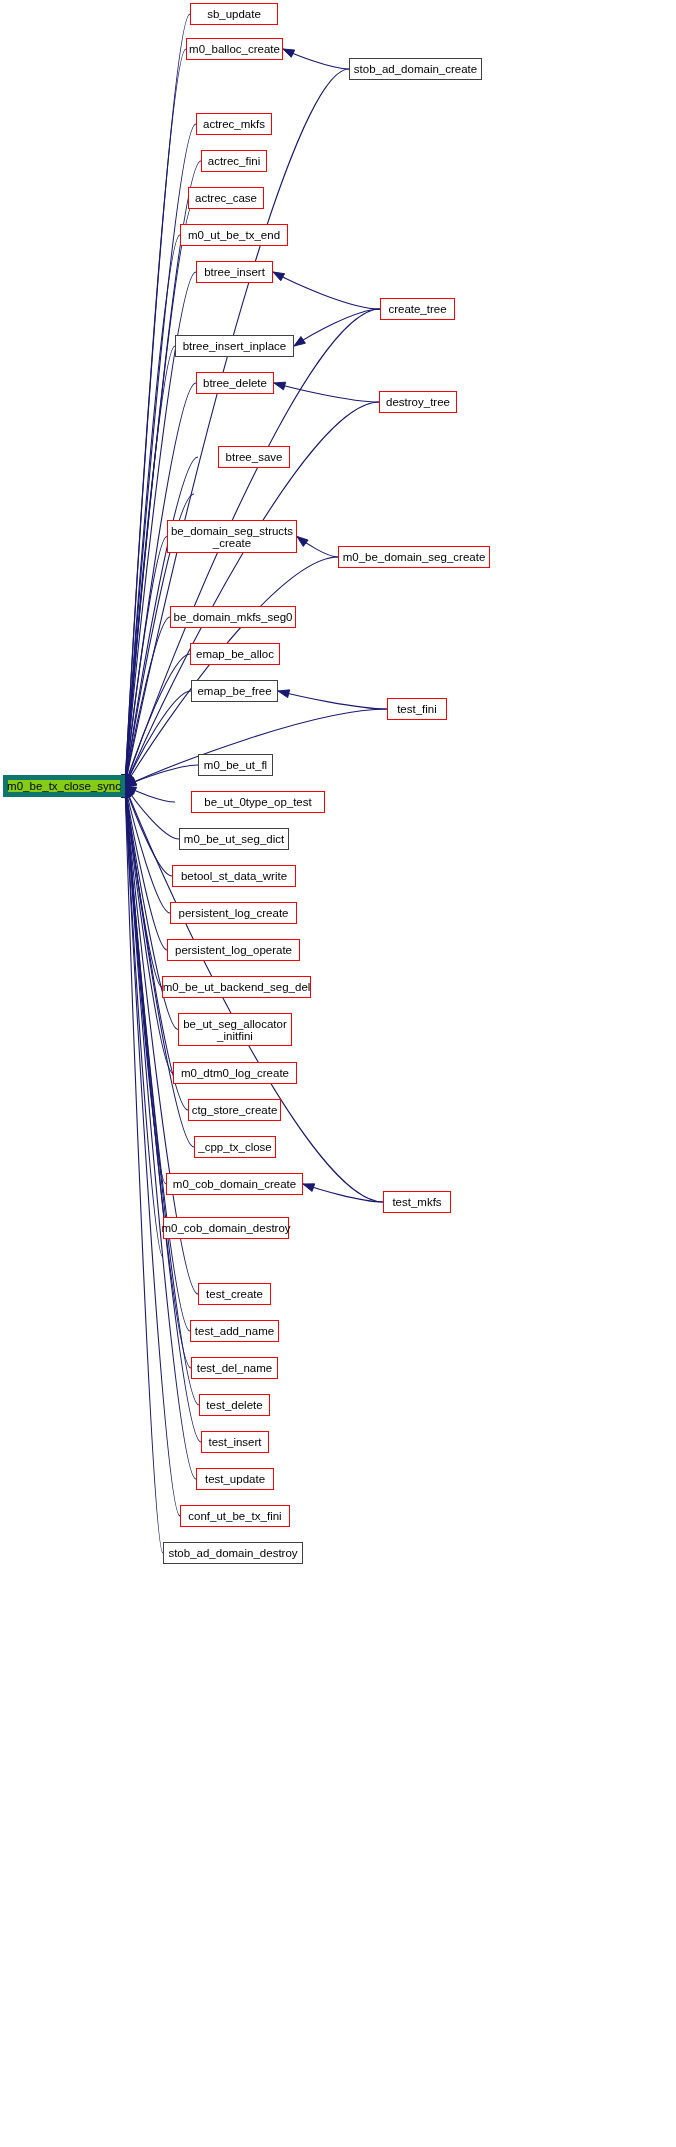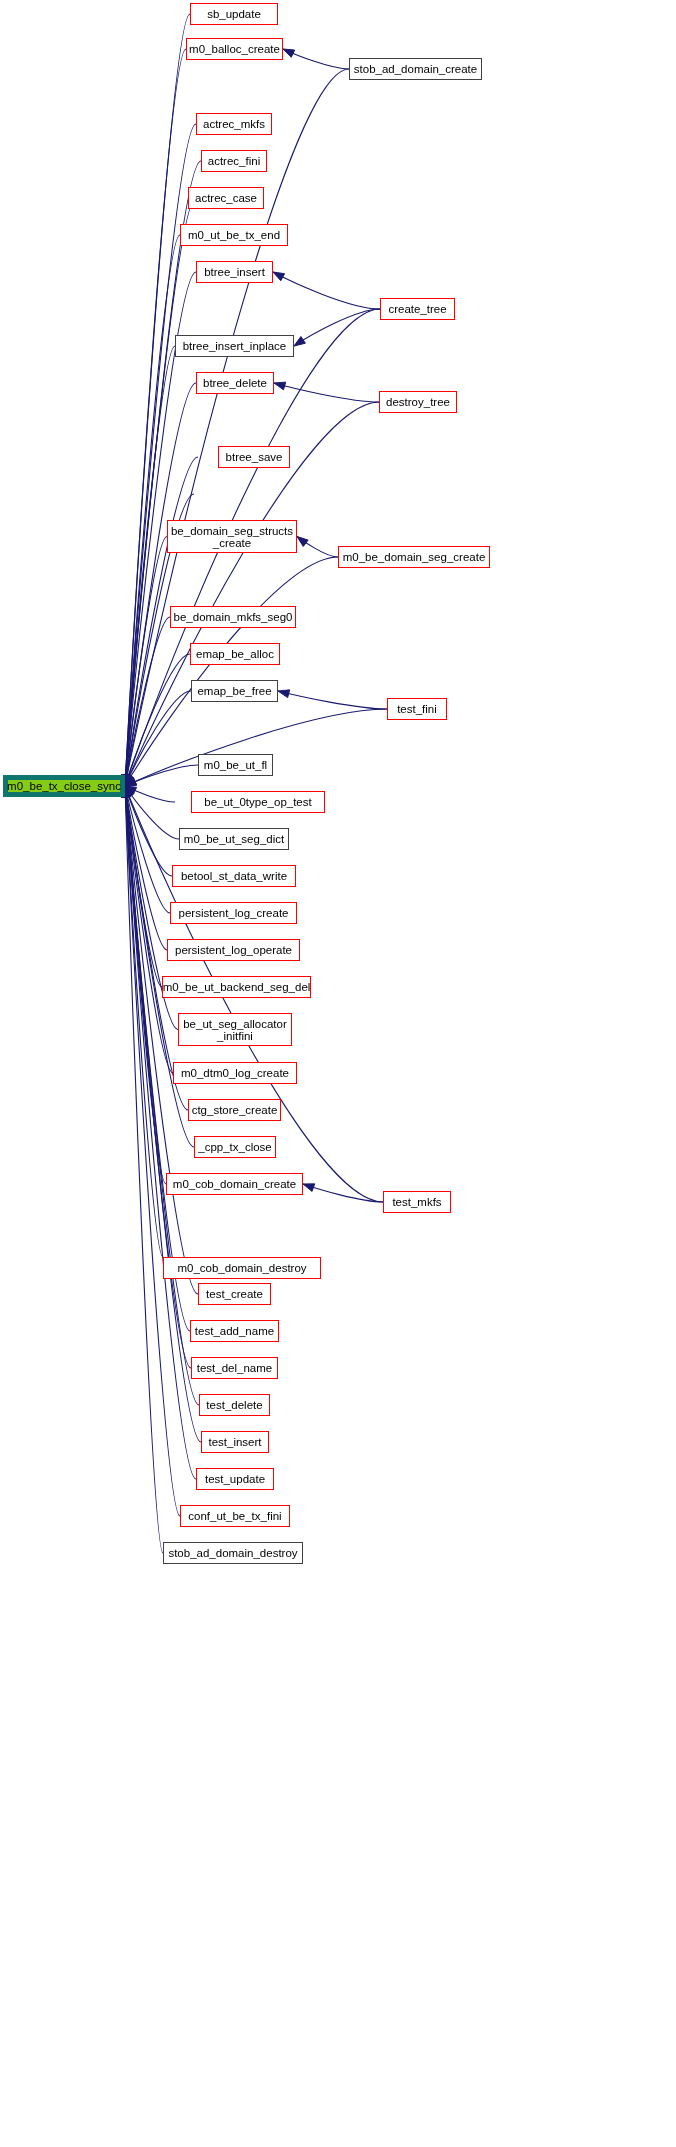--- a/index.html
+++ b/index.html
@@ -148,21 +148,21 @@
       <div class="node" style="left: 170px; top: 902px; width: 127px; height: 22px;">persistent_log_create</div>
       <div class="node" style="left: 167px; top: 939px; width: 133px; height: 22px;">persistent_log_operate</div>
       <div class="node" style="left: 162px; top: 976px; width: 149px; height: 22px;">m0_be_ut_backend_seg_del</div>
       <div class="node" style="left: 178px; top: 1013px; width: 114px; height: 33px;">be_ut_seg_allocator
 _initfini</div>
       <div class="node" style="left: 173px; top: 1062px; width: 124px; height: 22px;">m0_dtm0_log_create</div>
       <div class="node" style="left: 188px; top: 1099px; width: 93px; height: 22px;">ctg_store_create</div>
       <div class="node" style="left: 194px; top: 1136px; width: 82px; height: 22px;">_cpp_tx_close</div>
       <div class="node" style="left: 166px; top: 1173px; width: 137px; height: 22px;">m0_cob_domain_create</div>
       <div class="node" style="left: 383px; top: 1191px; width: 68px; height: 22px;">test_mkfs</div>
-      <div class="node" style="left: 163px; top: 1217px; width: 158px; height: 22px; margin-top: 40px;">m0_cob_domain_destroy</div>
+      <div class="node" style="left: 163px; top: 1217px; width: 126px; height: 22px;">m0_cob_domain_destroy</div>
       <div class="node" style="left: 198px; top: 1283px; width: 73px; height: 22px;">test_create</div>
       <div class="node" style="left: 190px; top: 1320px; width: 89px; height: 22px;">test_add_name</div>
       <div class="node" style="left: 191px; top: 1357px; width: 87px; height: 22px;">test_del_name</div>
       <div class="node" style="left: 199px; top: 1394px; width: 71px; height: 22px;">test_delete</div>
       <div class="node" style="left: 201px; top: 1431px; width: 68px; height: 22px;">test_insert</div>
       <div class="node" style="left: 196px; top: 1468px; width: 78px; height: 22px;">test_update</div>
       <div class="node" style="left: 180px; top: 1505px; width: 110px; height: 22px;">conf_ut_be_tx_fini</div>
       <div class="node black" style="left: 163px; top: 1542px; width: 140px; height: 22px;">stob_ad_domain_destroy</div>
     </div>
 </div>

